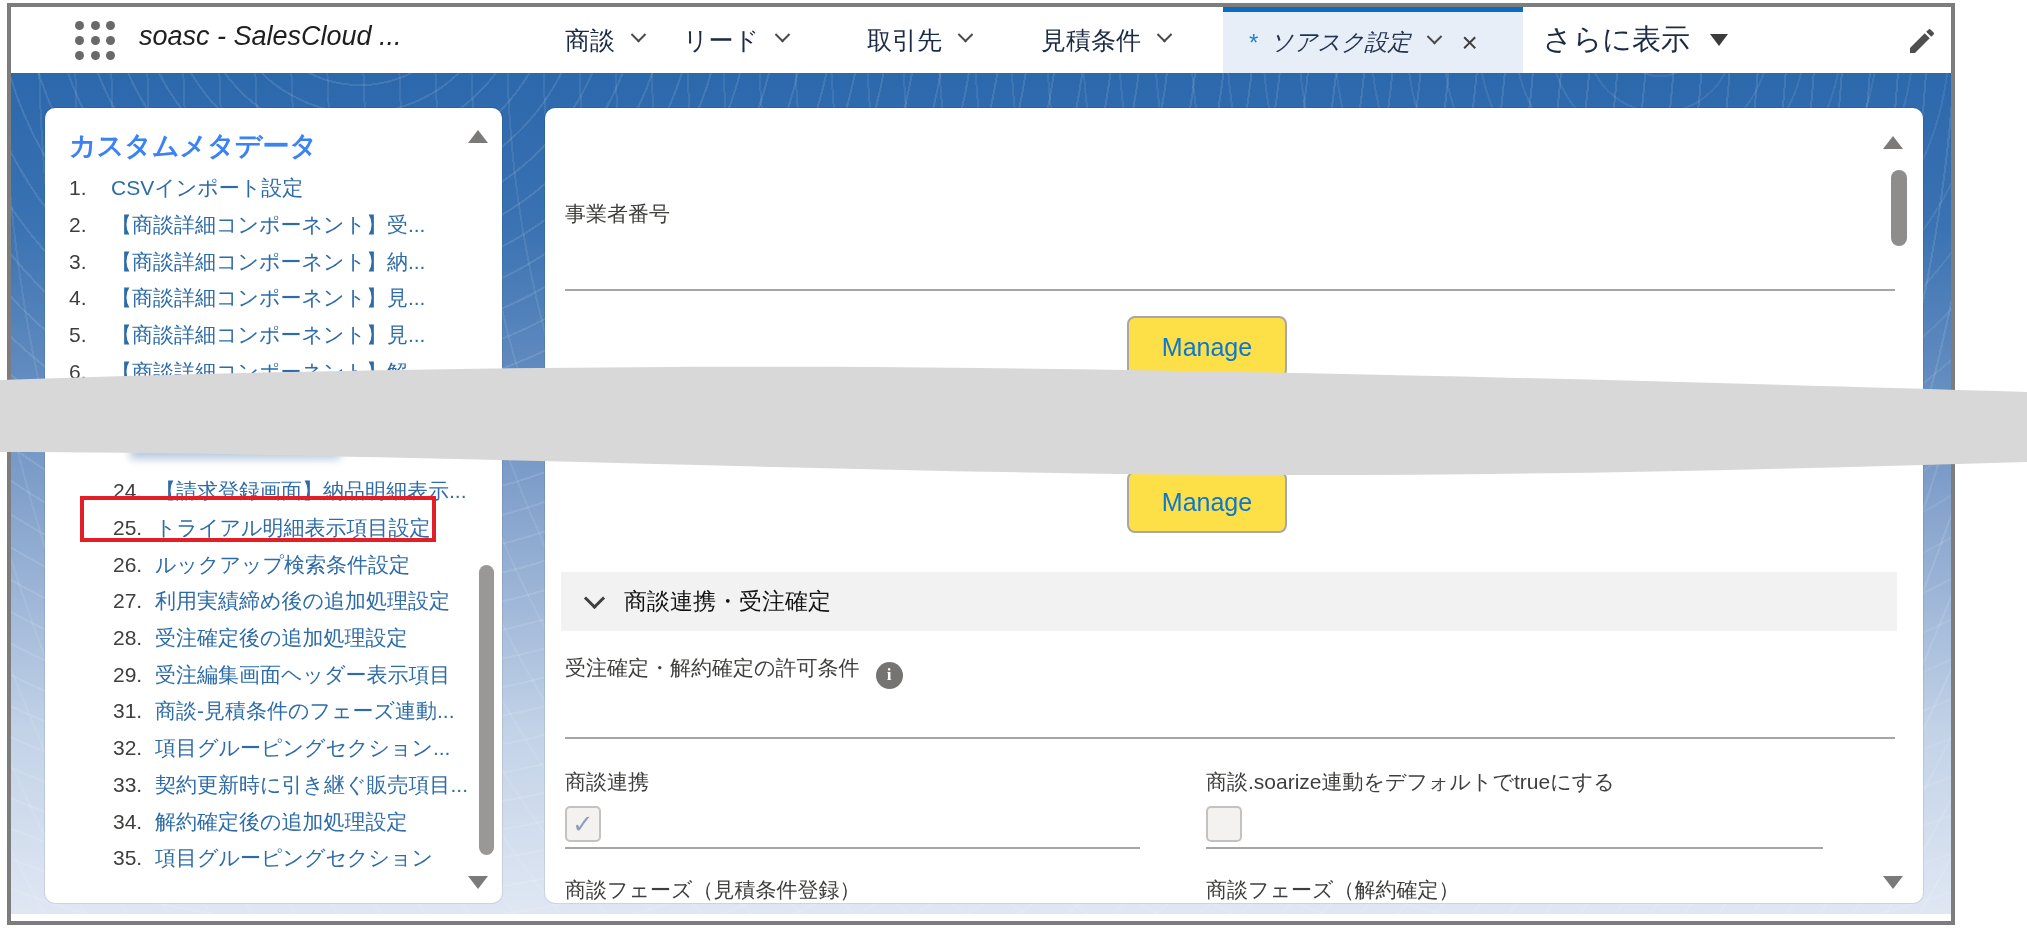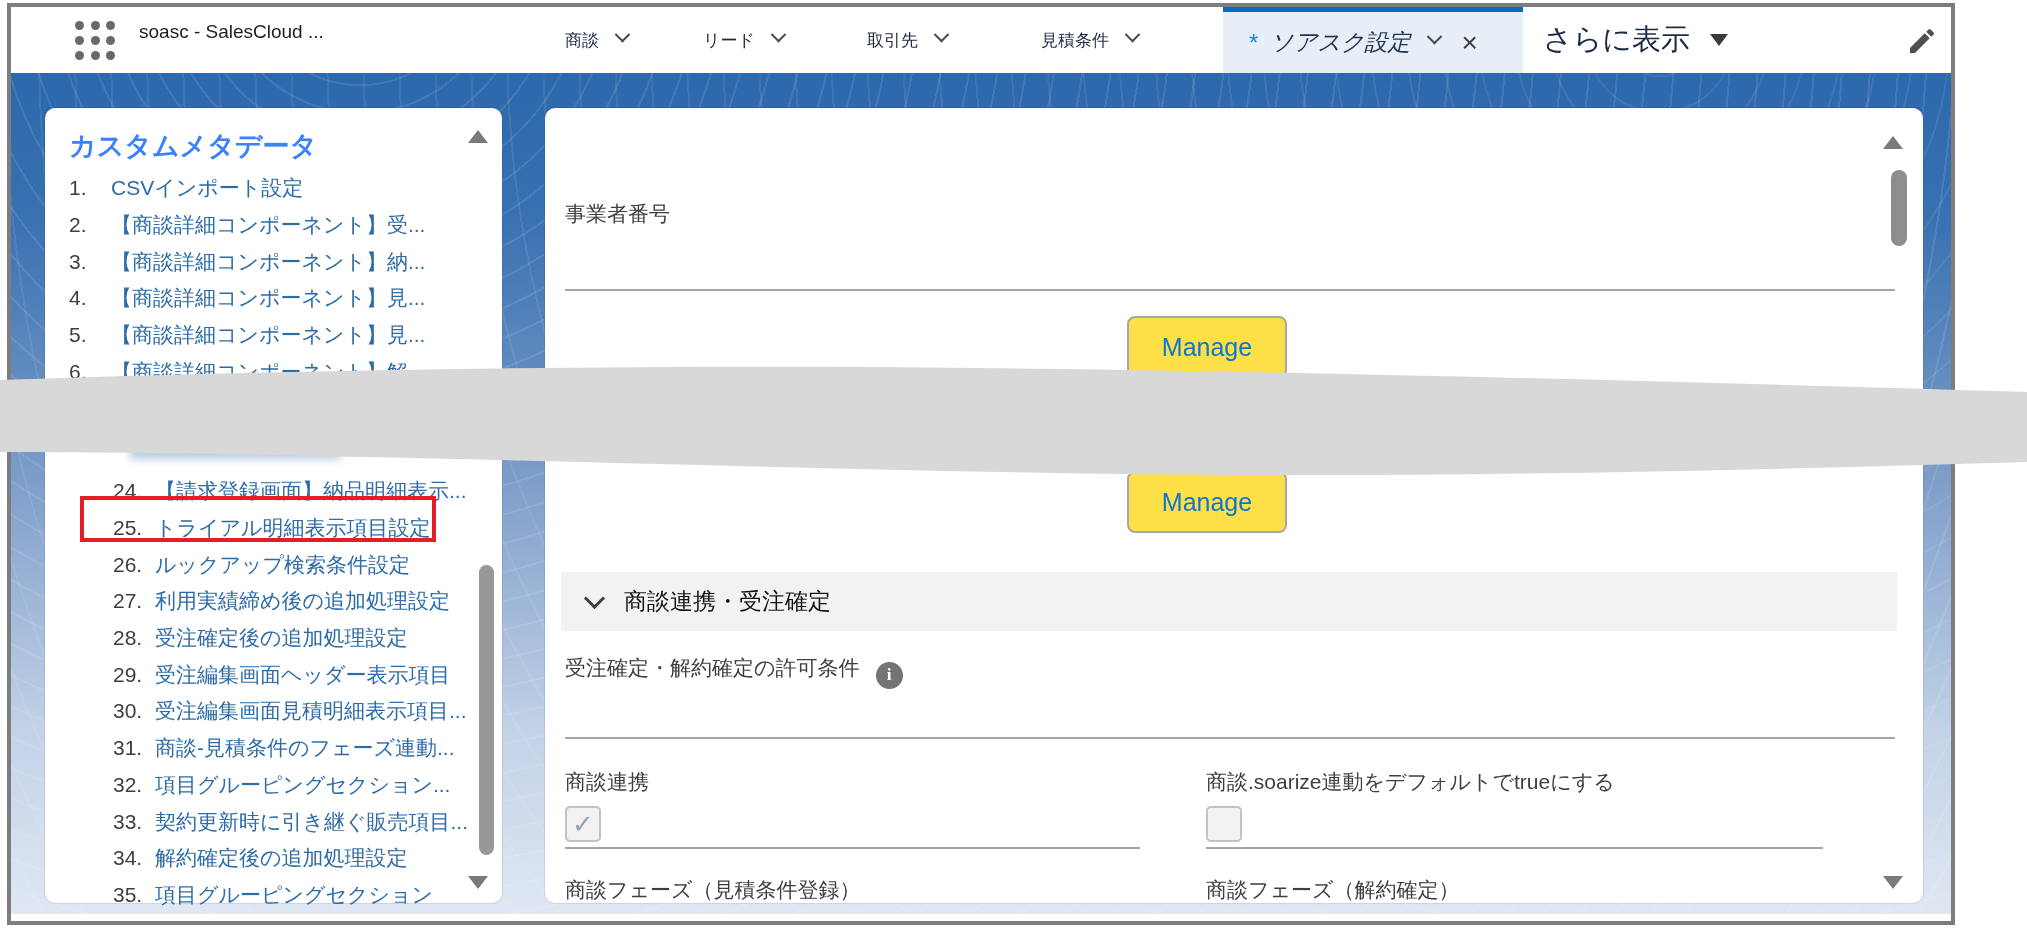--- a/index.html
+++ b/index.html
@@ -8,27 +8,27 @@
 
   
   .frame{position:absolute;left:7px;top:3px;width:1948px;height:922px;
     border:4px solid #7d7d7d;background:#fff;overflow:hidden;}
 
   
   .topbar{position:relative;width:100%;height:66px;background:#fff;}
   .waffle{position:absolute;left:64px;top:14px;width:42px;height:40px;
     display:grid;grid-template-columns:repeat(3,1fr);gap:5px;cursor:pointer;}
   .waffle i{width:9px;height:9px;border-radius:50%;background:#696969;}
-  .app-title{position:absolute;left:128px;top:14px;font-size:19px;color:#1e1e1e;white-space:nowrap;}
+  .app-title{position:absolute;left:128px;top:14px;font-size:27px;color:#1e1e1e;white-space:nowrap;font-style:italic;}
   .tab{position:absolute;top:0;height:66px;display:flex;align-items:center;cursor:pointer;}
-  .tab .lbl{font-size:17px;color:#1c2b44;}
+  .tab .lbl{font-size:25px;color:#1c2b44;}
   .chev{display:inline-block;width:11px;height:11px;border-left:2.5px solid #4a4a4a;
     border-bottom:2.5px solid #4a4a4a;transform:rotate(-45deg) translate(2px,-2px);
     margin-left:18px;margin-top:-6px;}
-  .tab-1{left:554px;} .tab-2{left:692px;} .tab-3{left:856px;} .tab-4{left:1030px;}
+  .tab-1{left:554px;} .tab-2{left:672px;} .tab-3{left:856px;} .tab-4{left:1030px;}
   .tab-active{position:absolute;left:1212px;top:0;width:300px;height:66px;
     background:#e7eef8;border-top:5px solid #0b6bc2;display:flex;align-items:center;
     padding-left:26px;cursor:pointer;}
   .tab-active .star{color:#1a85d8;font-size:24px;margin-right:12px;}
   .tab-active .lbl{font-size:23px;color:#22344e;font-style:italic;}
   .tab-active .close-x{font-size:28px;color:#3f3f3f;margin-left:22px;line-height:1;cursor:pointer;}
   .tab-more{position:absolute;left:1532px;top:0;height:66px;display:flex;align-items:center;cursor:pointer;}
   .tab-more .lbl{font-size:29px;color:#1c2b44;}
   .tri-down-sm{width:0;height:0;border-left:9px solid transparent;border-right:9px solid transparent;
     border-top:12px solid #3c3c3c;margin-left:20px;}
@@ -205,24 +205,20 @@
           </li>
         <li>
             <span class="num">28.</span>
             <a class="link">受注確定後の追加処理設定</a>
           </li>
         <li>
             <span class="num">29.</span>
             <a class="link">受注編集画面ヘッダー表示項目</a>
           </li>
         <li>
-            <span class="num">30.</span>
-            <a class="link">受注編集画面見積明細表示項目...</a>
-          </li>
-        <li>
             <span class="num">31.</span>
             <a class="link">商談-見積条件のフェーズ連動...</a>
           </li>
         <li>
             <span class="num">32.</span>
             <a class="link">項目グルーピングセクション...</a>
           </li>
         <li>
             <span class="num">33.</span>
             <a class="link">契約更新時に引き継ぐ販売項目...</a>

